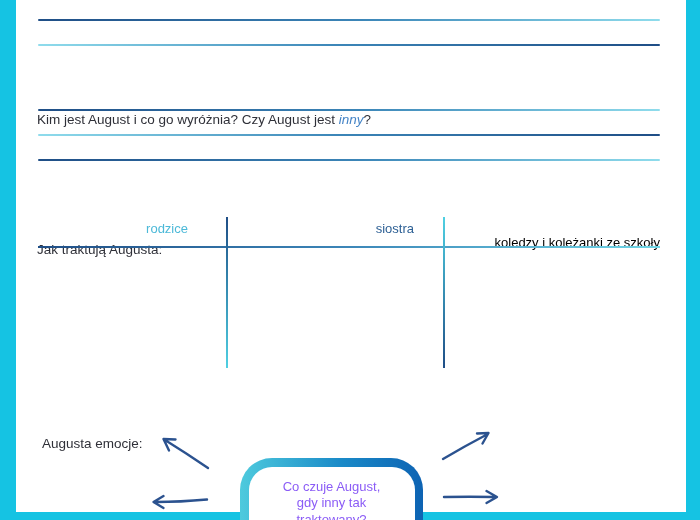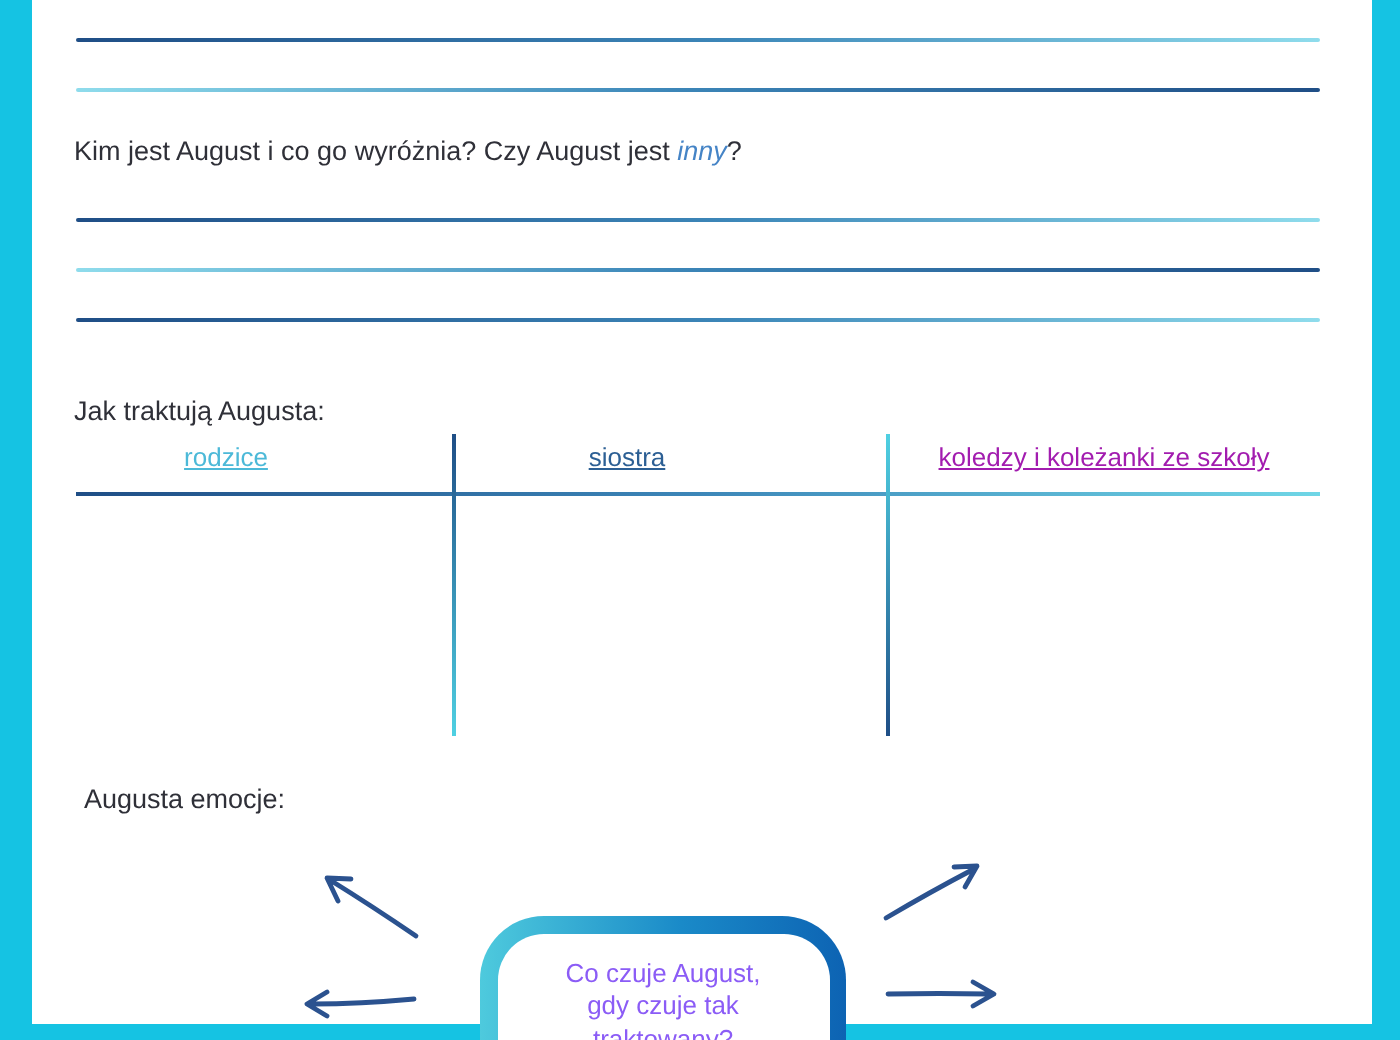--- a/index.html
+++ b/index.html
@@ -11,36 +11,36 @@
   .bar{position:absolute;background:#15c3e3;z-index:1;}
   .bar-left{left:0;top:0;width:16px;height:520px;}
   .bar-right{left:686px;top:0;width:14px;height:520px;}
   .bar-bottom{left:0;top:512px;width:700px;height:8px;}
   
   .wline{position:absolute;left:38px;width:622px;height:2.4px;border-radius:2px;}
   .grad-db-cy{background:linear-gradient(90deg,#1f4e86 0%,#3c86b8 52%,#8fdcec 100%);}
   .grad-cy-db{background:linear-gradient(90deg,#8fdcec 0%,#3c86b8 48%,#1f4e86 100%);}
   .l1{top:19px;} .l2{top:44px;} .l3{top:109px;} .l4{top:134px;} .l5{top:159px;}
   
-  .txt{position:absolute;color:#2f3038;font-size:13.5px;line-height:17px;white-space:nowrap;}
+  .txt{position:absolute;color:#2f3038;font-size:13.5px;line-height:17px;white-space:nowrap;margin-top:44px;}
   .question{left:37px;top:67px;}
   .question .em{font-style:italic;color:#4584c6;}
   .heading-table{left:37px;top:197px;}
   .heading-emotions{left:42px;top:391px;}
   
   .tline-h{position:absolute;left:38px;top:246px;width:622px;height:2.2px;
     background:linear-gradient(90deg,#1f4e86 0%,#3c86b8 50%,#6fd6e6 100%);}
   .vline{position:absolute;top:217px;width:2.2px;height:151px;}
   .v1{left:226px;background:linear-gradient(180deg,#1f4e86 0%,#4fd0e2 100%);}
   .v2{left:443px;background:linear-gradient(180deg,#4fd0e2 0%,#1f4e86 100%);}
   .col-label{position:absolute;top:221px;height:16px;line-height:16px;
-    font-size:13px;text-align:center;white-space:nowrap;text-decoration:underline;}
+    font-size:13px;text-align:right;white-space:nowrap;}
   .col1{left:38px;width:150px;color:#4cb9d8;}
-  .col2{left:227px;width:173px;color:#2c5f94;}
-  .col3{left:444px;width:216px;color:#a21caf;}
+  .col2{left:241px;width:173px;color:#2c5f94;}
+  .col3{left:444px;width:216px;color:#000000;margin-top:14px;}
   .cell{position:absolute;top:249px;height:118px;background:transparent;}
   .cell1{left:38px;width:188px;} .cell2{left:229px;width:213px;} .cell3{left:446px;width:214px;}
   
   .arrows{position:absolute;left:0;top:0;width:700px;height:520px;z-index:2;pointer-events:none;}
   
   .ebox{
     position:absolute;left:240px;top:458px;width:183px;height:118px;z-index:2;
     border-radius:32px;padding:8.5px;box-sizing:border-box;
     background:linear-gradient(90deg,#4ecadd 0%,#1a8ac8 55%,#0d63b3 100%);
   }
@@ -90,18 +90,18 @@
       <path d="M208 468 Q186 453 165 440 M175.5 439.5 L163.5 439 L169 450.5"></path>
       <path d="M207 499.5 Q180 502 156 502 M163.5 496 L153.5 502 L163.5 508"></path>
       <path d="M443 459 Q465 446 486 435 M477 433.5 L488.5 433 L482.5 443.5"></path>
       <path d="M444 497 Q470 496.5 494 497 M486.5 491 L497 497 L486.5 503"></path>
     </g>
   </svg>
 
   <div class="ebox">
     <div class="ebox-inner">
       <span>Co czuje August,</span>
-      <span>gdy czuje tak</span>
+      <span>gdy inny tak</span>
       <span>traktowany?</span>
     </div>
   </div>
 
 </div>
 
 </body></html>

